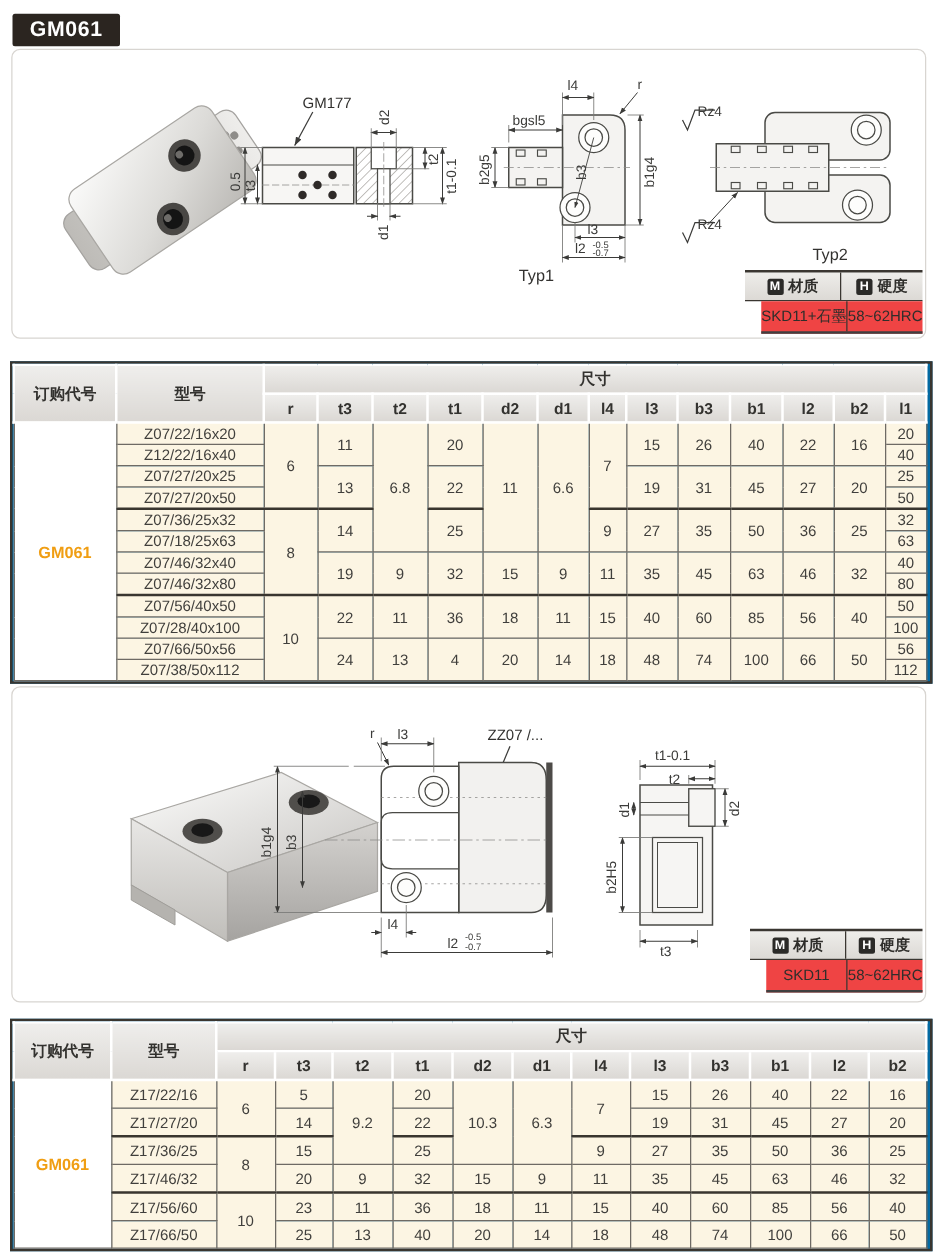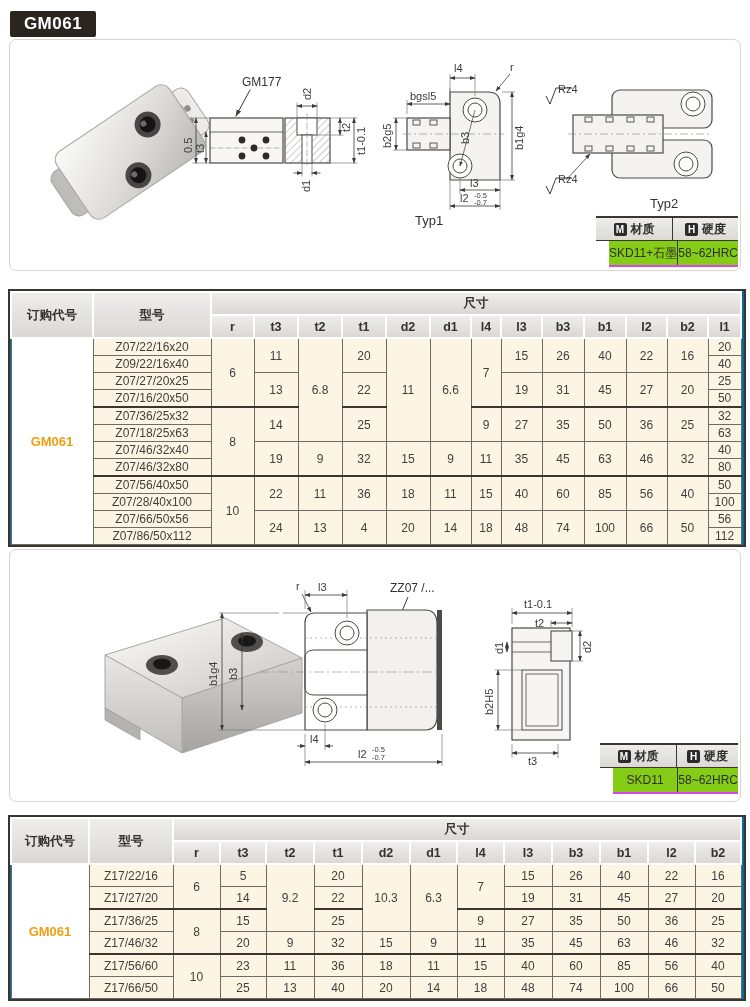--- a/index.html
+++ b/index.html
@@ -40,21 +40,21 @@
   #table2 td{height:21px;}
   .dtable td.order{background:#ffffff;color:#f09e13;font-weight:bold;font-size:13px;}
   .dtable td.model{font-size:12px;}
   .dtable tr.grp td{border-top:2px solid #39352f;}
   .mat{position:absolute;width:142px;font-size:12px;color:#2f2e2b;}
   .mat .mrow{display:flex;align-items:center;}
   .mat .mhead{
     height:22px;background:linear-gradient(#eeedea,#dcd9d5);
     border-top:2px solid #3a3631;border-bottom:1px solid #3a3631;font-weight:bold;
   }
-  .mat .mval{height:24px;background:#84cc16;border-bottom:2px solid #d946ef;margin-left:13px;}
+  .mat .mval{height:24px;background:#ef4444;border-bottom:2px solid #404040;margin-left:13px;}
   .mat .c1{width:76px;display:flex;align-items:center;justify-content:center;
     border-right:1px solid #3a3631;height:100%;}
   .mat .c2{flex:1;display:flex;align-items:center;justify-content:center;height:100%;}
   .mi{
     display:inline-block;width:13px;height:13px;background:#2b2a28;color:#fff;
     font-size:10px;font-weight:bold;text-align:center;line-height:13px;
     border-radius:2px;margin-right:4px;
   }
   svg text{font-family:"Liberation Sans", sans-serif;}
   .dim{font-size:11px;fill:#3b3b39;}
@@ -308,36 +308,36 @@
           <td rowspan="6">6.6</td>
           <td rowspan="4">7</td>
           <td rowspan="2">15</td>
           <td rowspan="2">26</td>
           <td rowspan="2">40</td>
           <td rowspan="2">22</td>
           <td rowspan="2">16</td>
           <td>20</td>
         </tr>
         <tr>
-          <td class="model">Z09/22/16x40</td>
+          <td class="model">Z12/22/16x40</td>
           <td>40</td>
         </tr>
         <tr>
           <td class="model">Z07/27/20x25</td>
           <td rowspan="2">13</td>
           <td rowspan="2">22</td>
           <td rowspan="2">19</td>
           <td rowspan="2">31</td>
           <td rowspan="2">45</td>
           <td rowspan="2">27</td>
           <td rowspan="2">20</td>
           <td>25</td>
         </tr>
         <tr>
-          <td class="model">Z07/16/20x50</td>
+          <td class="model">Z07/27/20x50</td>
           <td>50</td>
         </tr>
         <tr class="grp">
           <td class="model">Z07/36/25x32</td>
           <td rowspan="4">8</td>
           <td rowspan="2">14</td>
           <td rowspan="2">25</td>
           <td rowspan="2">9</td>
           <td rowspan="2">27</td>
           <td rowspan="2">35</td>
@@ -398,21 +398,21 @@
           <td rowspan="2">14</td>
           <td rowspan="2">18</td>
           <td rowspan="2">48</td>
           <td rowspan="2">74</td>
           <td rowspan="2">100</td>
           <td rowspan="2">66</td>
           <td rowspan="2">50</td>
           <td>56</td>
         </tr>
         <tr>
-          <td class="model">Z07/86/50x112</td>
+          <td class="model">Z07/38/50x112</td>
           <td>112</td>
         </tr>
       </tbody>
     </table>
 </div>
 
 <div class="panel" id="panel2">
   <svg width="728" height="249" viewBox="0 0 728 249">
     <defs>
       <marker id="arr2" viewBox="0 0 10 10" refX="9" refY="5" markerWidth="7" markerHeight="7" orient="auto-start-reverse">

